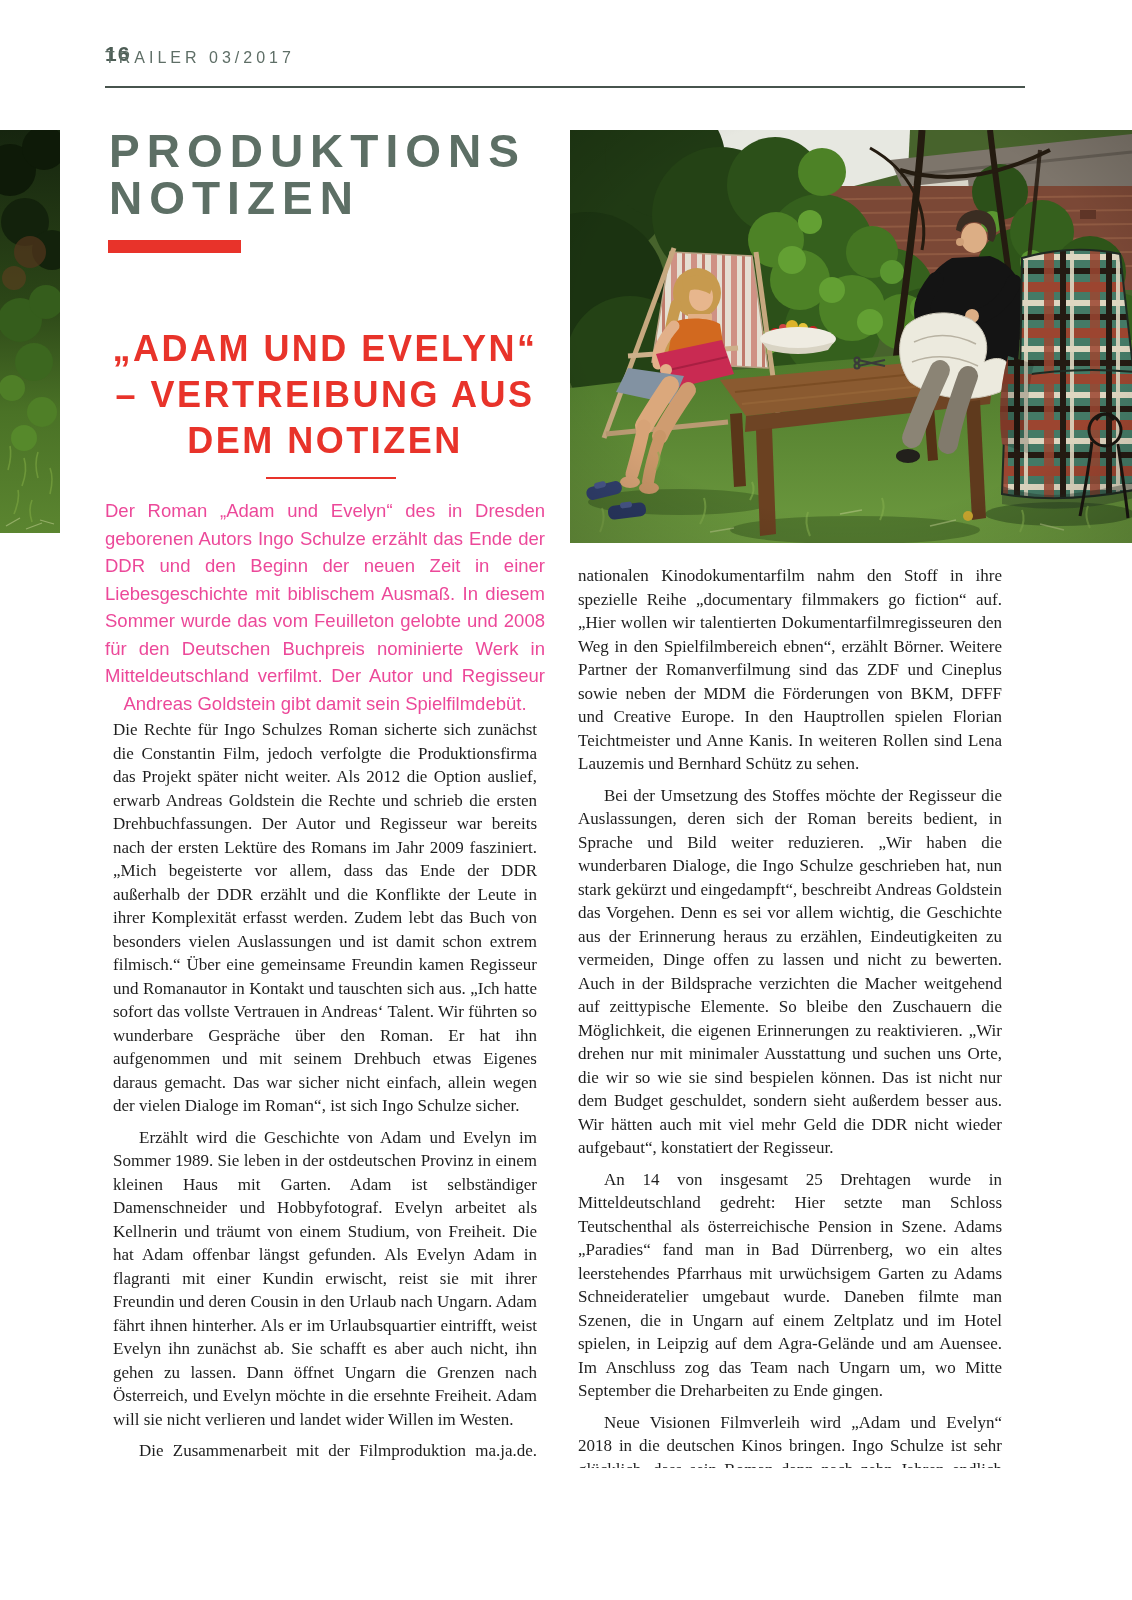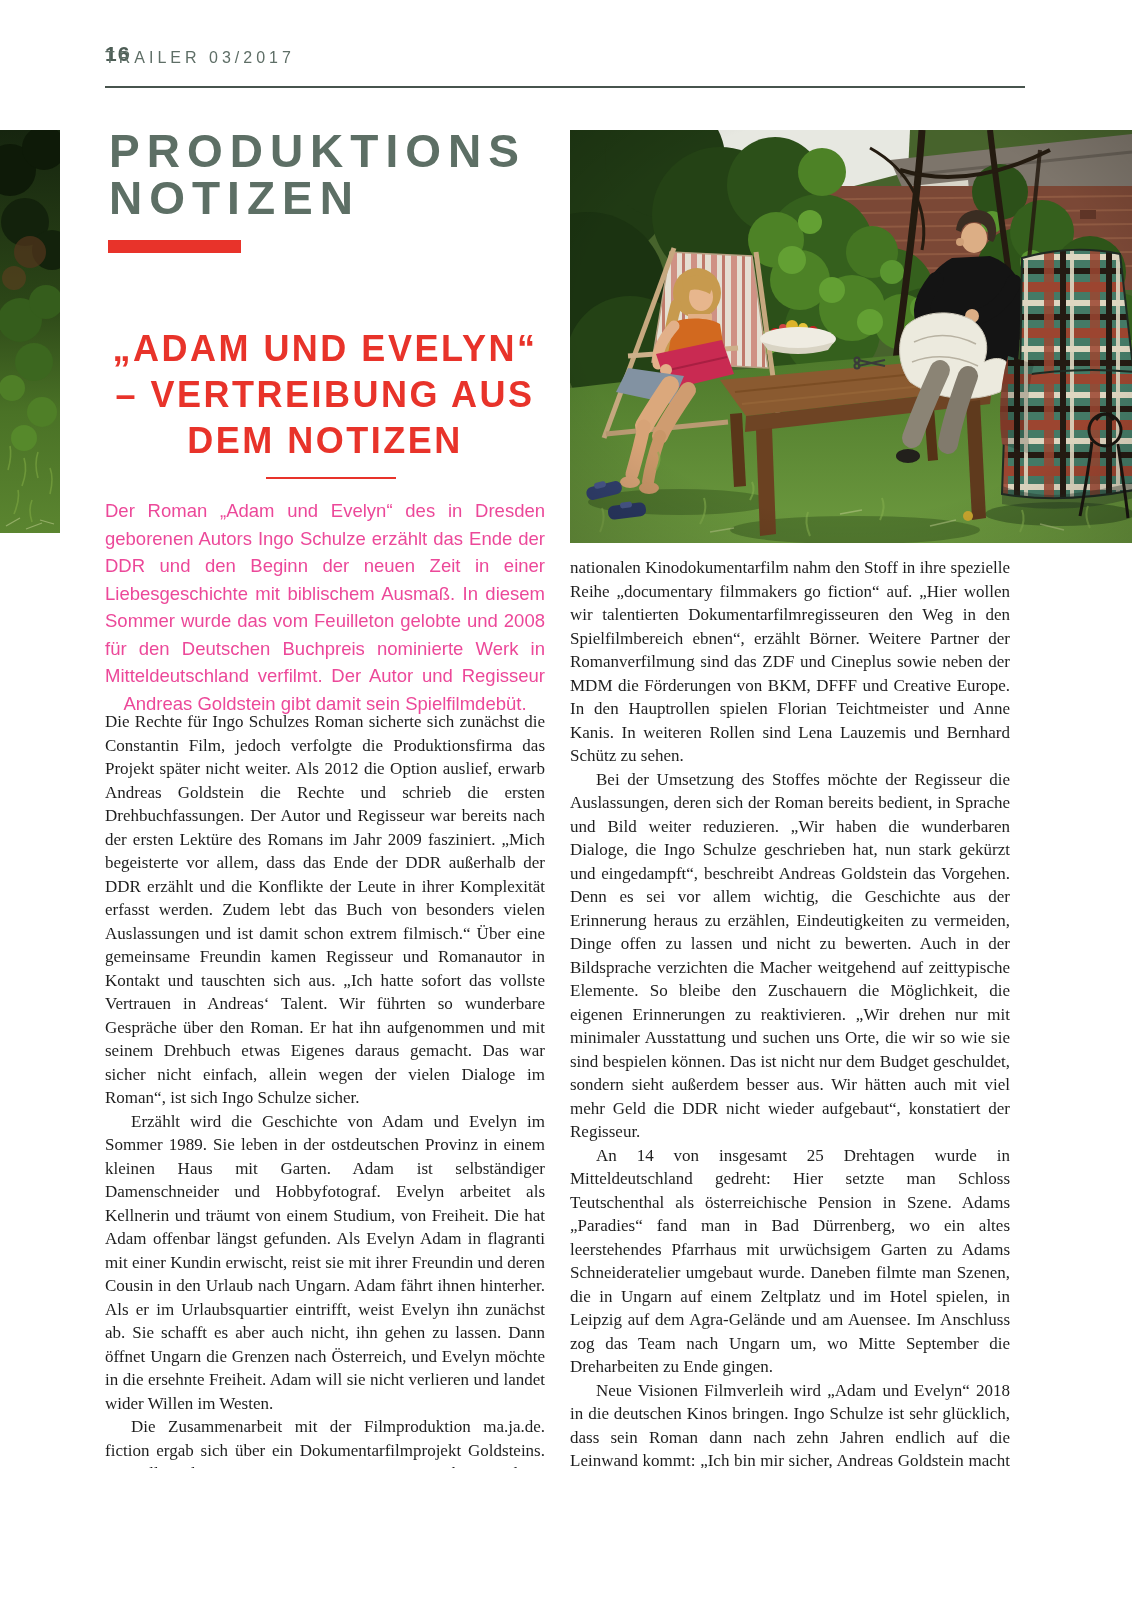--- a/index.html
+++ b/index.html
@@ -54,21 +54,21 @@
   }
   
   .col{
     position:absolute;width:440px;
     font-family:"Liberation Serif","DejaVu Serif",serif;
     font-size:17px;line-height:23.5px;color:#1e1e1e;
     text-align:justify;
   }
   .col-left{left:105px;top:710px;}
   .col-right{left:570px;top:556px;}
-  .col p{margin:0;}
+  .col p{margin:8px;}
   .col p.ind{text-indent:26px;}
   
   .photo{position:absolute;left:570px;top:130px;width:562px;height:413px;}
   .photo svg{display:block;width:100%;height:100%;}
 </style>
 </head>
 <body>
 
 <div class="page">
 

